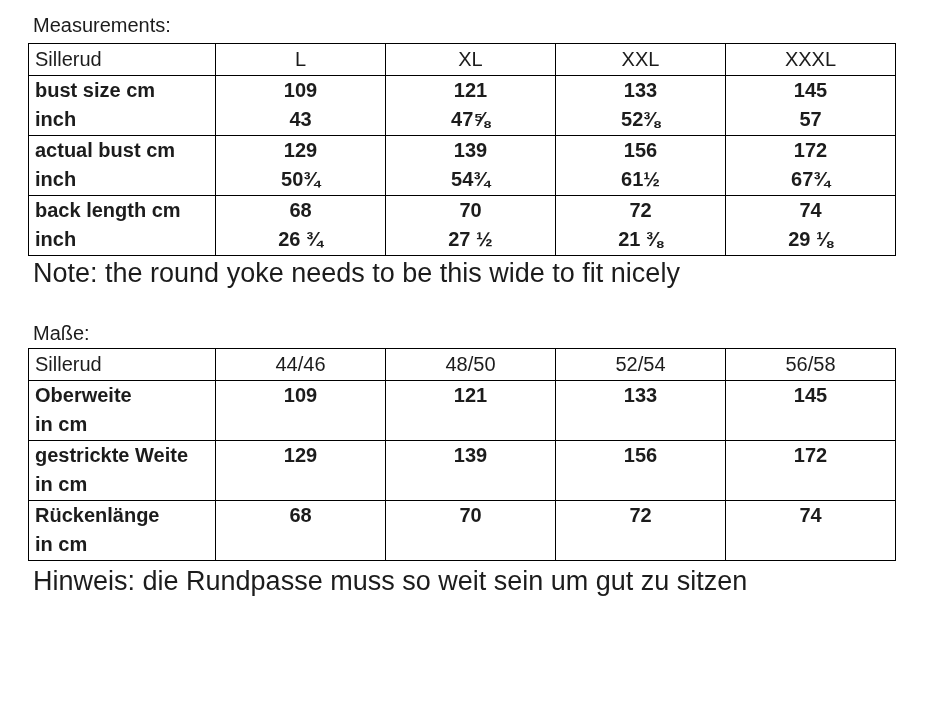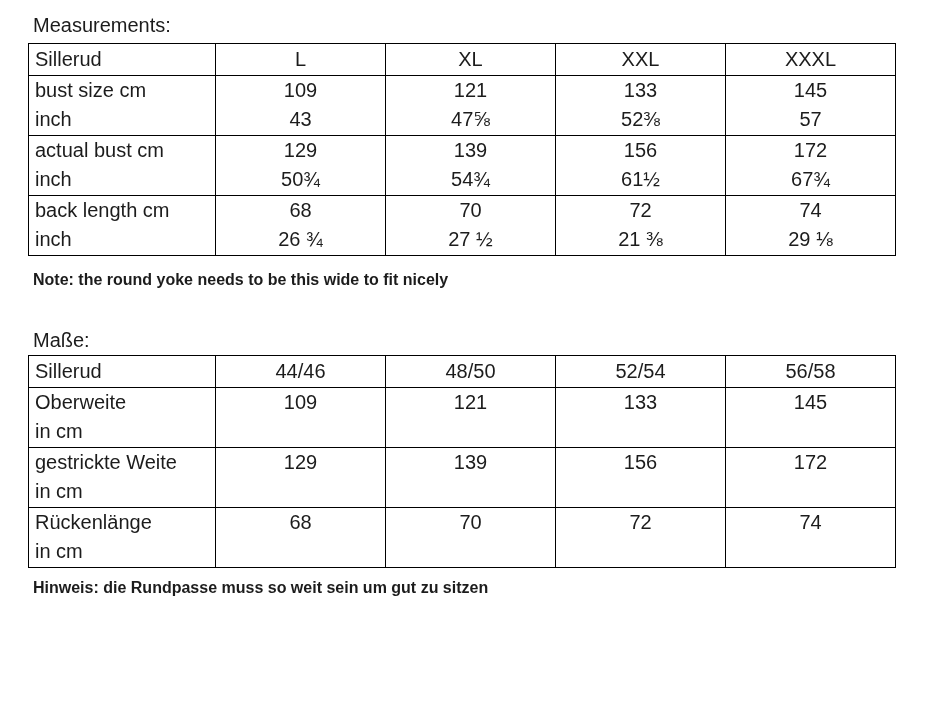--- a/index.html
+++ b/index.html
@@ -16,43 +16,42 @@
   }
   .section-title {
     font-size: 20px;
     line-height: 24px;
     font-weight: 400;
     margin: 0 4px 0 33px;
   }
   .title-en { padding-top: 13px; }
   .title-de { padding-top: 36px; margin-bottom: 3px; }
   .note {
-    font-size: 16px;
+    font-size: 27px;
     line-height: 24px;
-    margin: 12px 0 0 33px;
-    font-weight: bold;
+    margin: 5px 0 0 33px;
   }
   table.size-table {
     border-collapse: collapse;
     table-layout: fixed;
     margin-left: 28px;
     margin-top: 6px;
   }
   table.size-table td {
     border: 1.5px solid #000000;
     font-size: 20px;
     padding: 0;
     vertical-align: top;
     overflow: hidden;
   }
   col.c-label { width: 187px; }
   col.c-size  { width: 170px; }
   tr.hdr td { height: 31px; }
   tr.hdr td .cl { height: 30px; line-height: 30px; }
-  tr.datarow td { height: 59px; }
+  tr.datarow td { height: 59px; font-weight: bold; }
   .cl {
     display: block;
     height: 29px;
     line-height: 29px;
     white-space: nowrap;
   }
   td.lc .cl { text-align: left; padding-left: 6px; }
   td.vc .cl { text-align: center; }
   td.vc { text-align: center; }
 </style>

